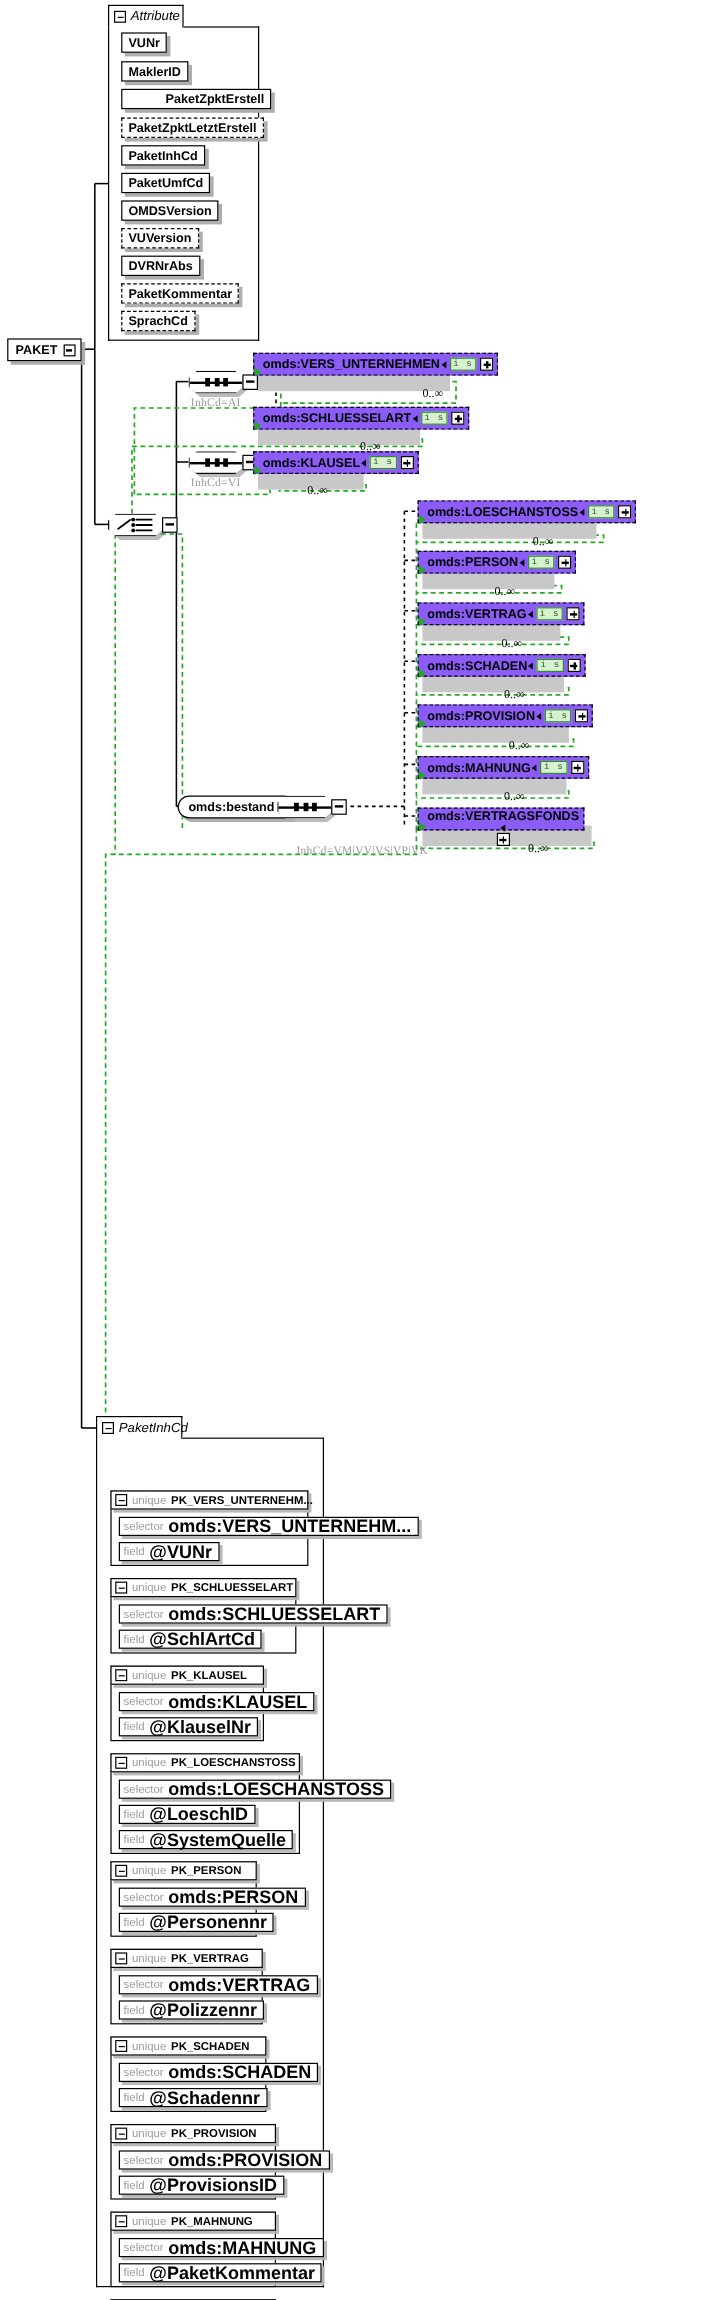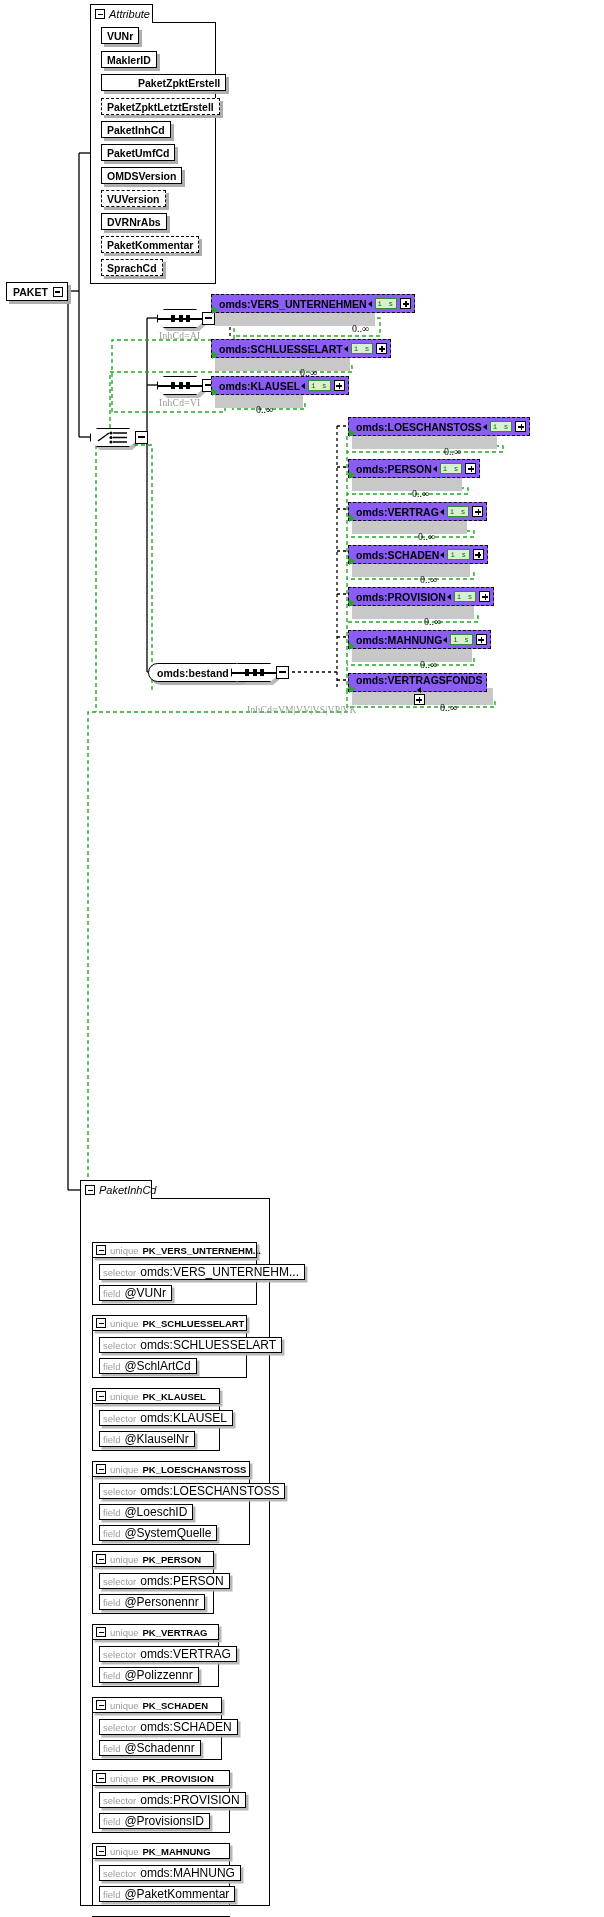--- a/index.html
+++ b/index.html
@@ -129,21 +129,21 @@
 
   
   .cbox{
     position:absolute;border:1.2px solid #000;background:#fff;height:16px;
     display:flex;align-items:center;gap:4px;padding:0 5px 0 3px;
     font-size:9.5px;white-space:nowrap;
     box-shadow:2.5px 2.5px 0 0 rgba(180,180,180,0.95);
   }
   .ckind{color:#9a9a9a;font-weight:normal;font-size:9.5px;}
   .cname{color:#000;font-weight:bold;font-size:9.5px;}
-  .cplain{color:#000;font-weight:normal;font-size:12px;}
+  .cplain{color:#000;font-weight:bold;font-size:15px;}
   .cgroupframe{position:absolute;border:1.2px solid #000;background:#fff;}
 </style>
 </head>
 <body>
 
 <div id="canvas">
 
   <svg class="wires">
 
     <line x1="62" y1="291" x2="79" y2="291" stroke="#000" stroke-width="1.3"></line>

